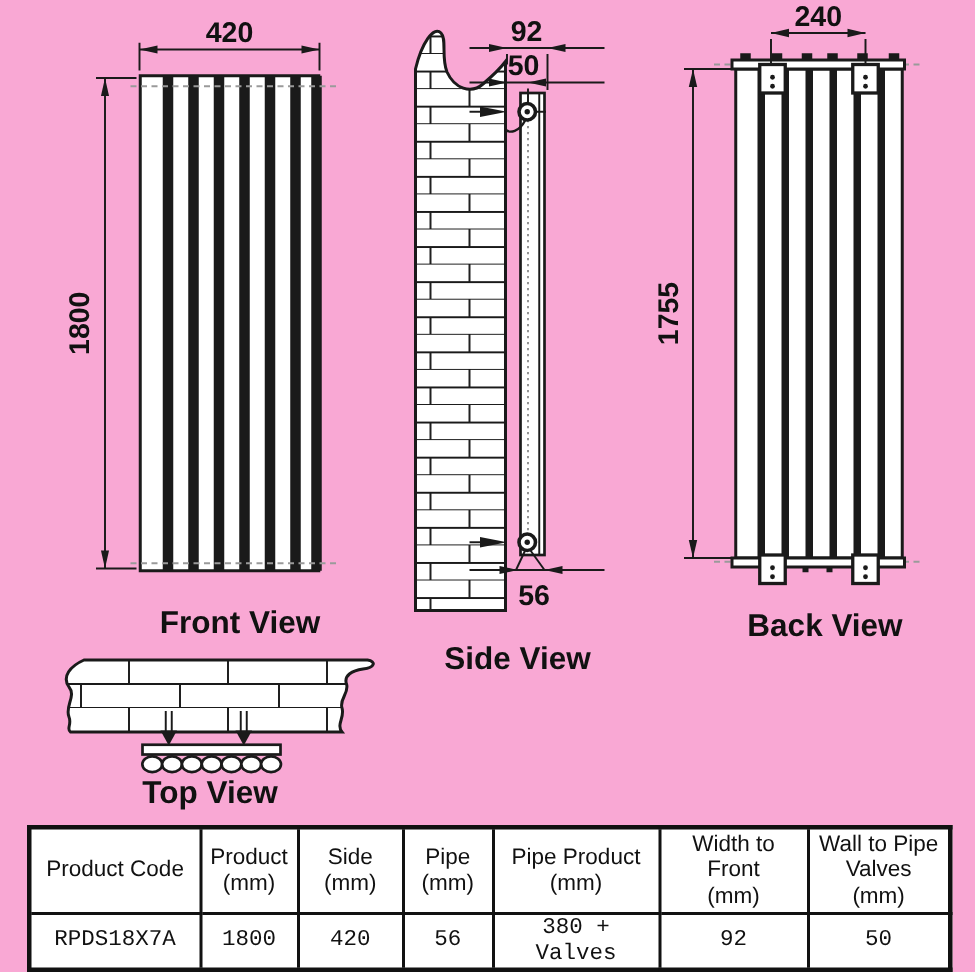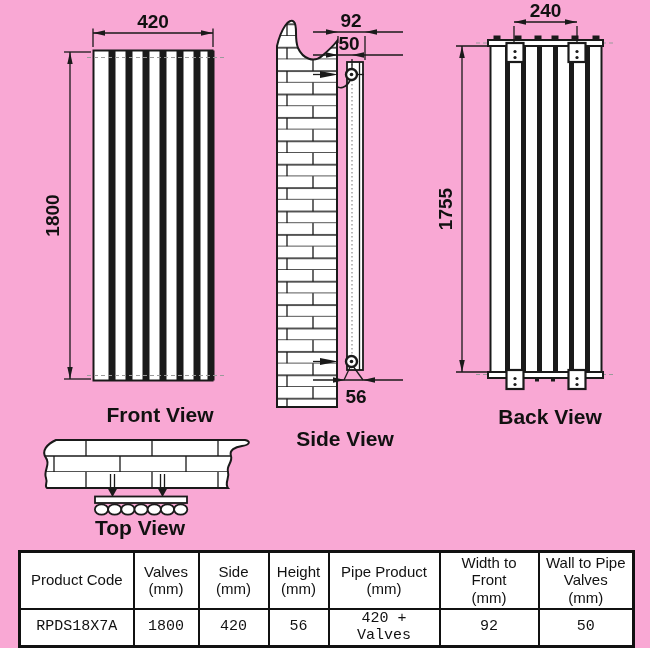--- a/index.html
+++ b/index.html
@@ -213,34 +213,34 @@
         <col style="width:65px">
         <col style="width:70px">
         <col style="width:60px">
     <col style="width:111px">
         <col style="width:99px">
         <col style="width:95px">
   </colgroup>
   <thead>
     <tr>
       <th><span>Product Code</span><span class="unit"></span></th>
-      <th><span>Valves</span><span class="unit">(mm)</span></th>
+      <th><span>Product</span><span class="unit">(mm)</span></th>
       <th><span>Side</span><span class="unit">(mm)</span></th>
-      <th><span>Height</span><span class="unit">(mm)</span></th>
+      <th><span>Pipe</span><span class="unit">(mm)</span></th>
       <th><span>Pipe Product</span><span class="unit">(mm)</span></th>
       <th><span>Width to Front</span><span class="unit">(mm)</span></th>
       <th><span>Wall to Pipe Valves</span><span class="unit">(mm)</span></th>
     </tr>
   </thead>
   <tbody>
     <tr>
       <td>RPDS18X7A</td>
       <td>1800</td>
       <td>420</td>
       <td>56</td>
-      <td>420 + Valves</td>
+      <td>380 + Valves</td>
       <td>92</td>
       <td>50</td>
     </tr>
   </tbody>
 </table>
 
 </div>
 
 </body></html>

